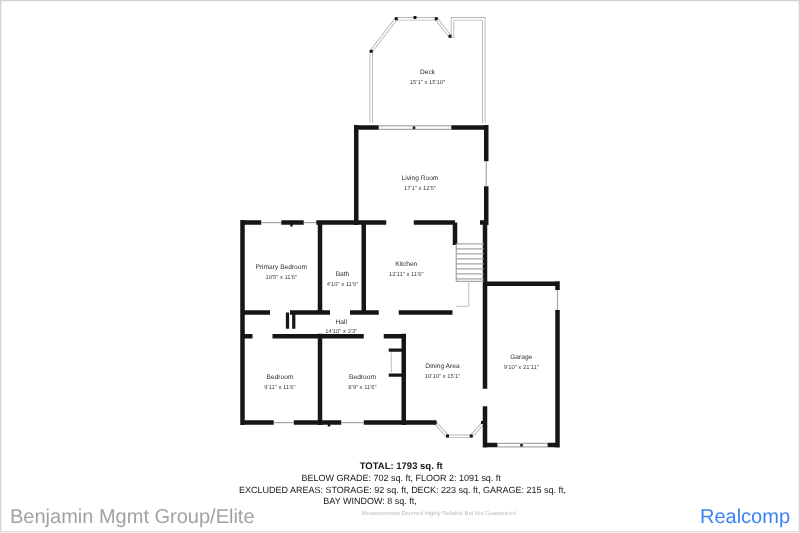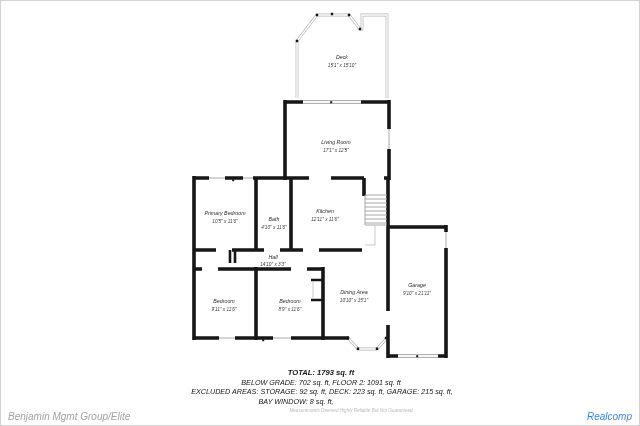--- a/index.html
+++ b/index.html
@@ -1,39 +1,38 @@
 <!DOCTYPE html>
 <html><head>
 <meta charset="utf-8">
 <style>
   html,body{margin:0;padding:0;background:#ffffff;}
   .canvas{
     position:relative;width:640px;height:426px;background:#ffffff;
     border:1px solid #d2d2d2;box-sizing:border-box;overflow:hidden;
     font-family:"Liberation Sans",sans-serif;
-    font-style:italic;
   }
   svg{position:absolute;left:0;top:0;}
   .wall{stroke:#161616;stroke-width:3.6;fill:none;}
   .stub{stroke:#161616;stroke-width:2.6;fill:none;}
   .thin{stroke:#a8a8a8;stroke-width:1;fill:none;}
   .thin2{stroke:#bdbdbd;stroke-width:0.8;fill:none;}
   .dbl-outer{stroke:#b3b3b3;stroke-width:2.8;fill:none;}
   .dbl-inner{stroke:#ffffff;stroke-width:1.4;fill:none;}
   .tick{fill:#161616;}
   .rn{font-size:5.3px;fill:#2c2c2c;text-anchor:middle;font-family:"Liberation Sans",sans-serif;}
   .rd{font-size:4.7px;fill:#3c3c3c;text-anchor:middle;font-family:"Liberation Sans",sans-serif;}
   .sum-bold{font-size:7.6px;font-weight:bold;fill:#161616;text-anchor:middle;font-family:"Liberation Sans",sans-serif;}
   .sum{font-size:7.2px;fill:#161616;text-anchor:middle;font-family:"Liberation Sans",sans-serif;}
   .disc{font-size:4.6px;fill:#bababa;text-anchor:middle;font-family:"Liberation Sans",sans-serif;}
   .footer{
     position:absolute;left:0;right:0;bottom:0;height:22px;
     display:flex;justify-content:space-between;align-items:flex-end;
     padding:0 7px 3px 7px;box-sizing:border-box;
-    color:#a2a2a2;font-size:10px;line-height:1;
+    color:#a2a2a2;font-size:16px;line-height:1;
   }
   .footer .provider{color:#3b82f6;}
 </style>
 </head>
 <body>
 
 <div class="canvas">
   <svg width="640" height="426" viewBox="0 0 640 426">
 
     <g>

